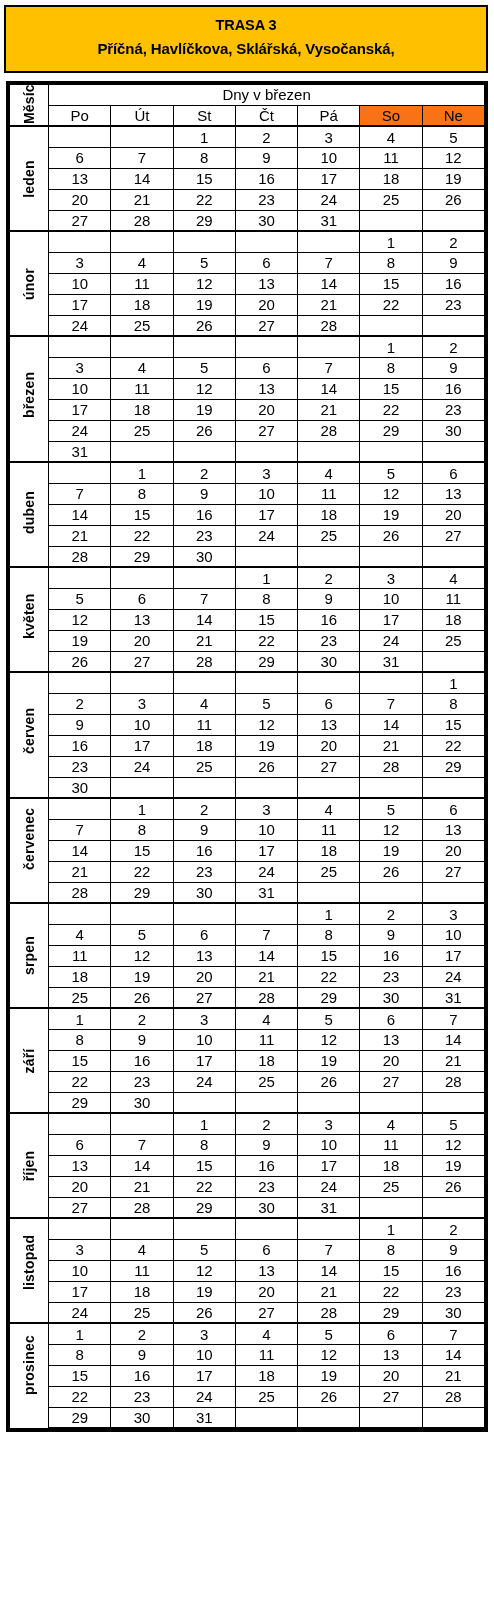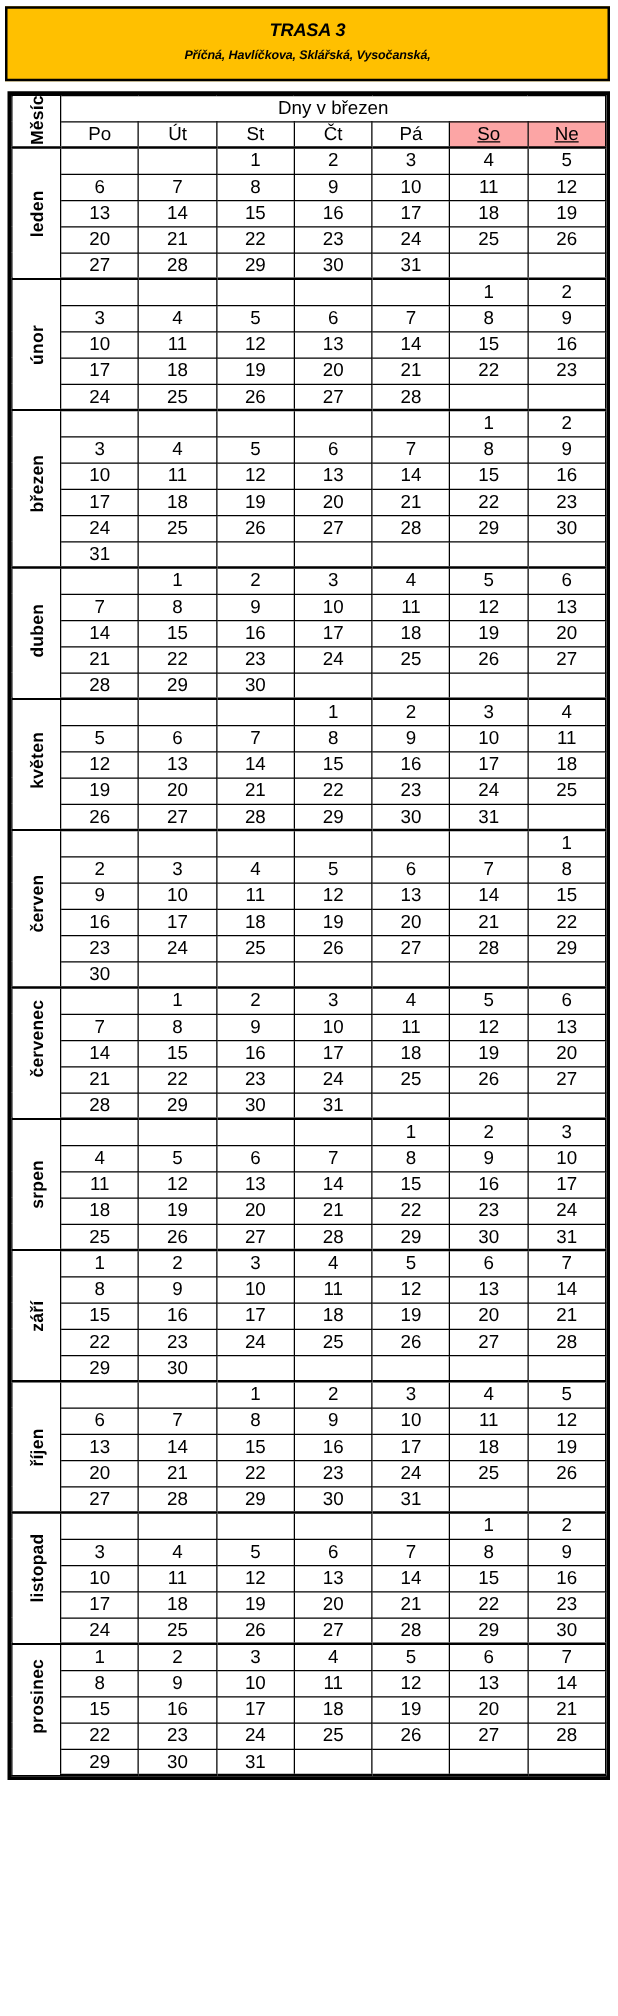--- a/index.html
+++ b/index.html
@@ -16,25 +16,24 @@
     overflow: hidden;
   }
 
   
   .banner {
     margin: 5px 6px 0 4px;
     border: 2px solid #000000;
     background: #FFC000;
     padding: 7px 6px 9px 6px;
     text-align: center;
-    font-style: italic;
   }
   .banner-line {
     font-weight: bold;
-    font-size: 10px;
+    font-size: 15px;
     line-height: 1.62;
     color: #000000;
     white-space: nowrap;
     letter-spacing: -0.1px;
   }
   .banner-line.main { font-size: 14.5px; }
 
   
   .cal-wrap {
     margin: 8px 6px 0 6px;
@@ -86,21 +85,21 @@
     font-size: 15px;
     height: 48px;
     border-bottom: 1px solid #ffffff;
   }
   td.hdr-dow {
     font-weight: bold;
     font-size: 15px;
     height: 28px;
     border-bottom: 2px solid #000000;
   }
-  td.hdr-dow.we { background: #fca5a5; text-decoration: underline; }
+  td.hdr-dow.we { background: #f97316; }
 
   
   tr.month-first > td { border-top: 2px solid #000000; }
   tr.month-last  > td { border-bottom: 2px solid #000000; }
 
   
   .f-white  { background: #ffffff; }
   .f-green  { background: #10A64A; }
   .f-gray   { background: #A6A6A6; }
   .f-orange { background: #F4975C; }

